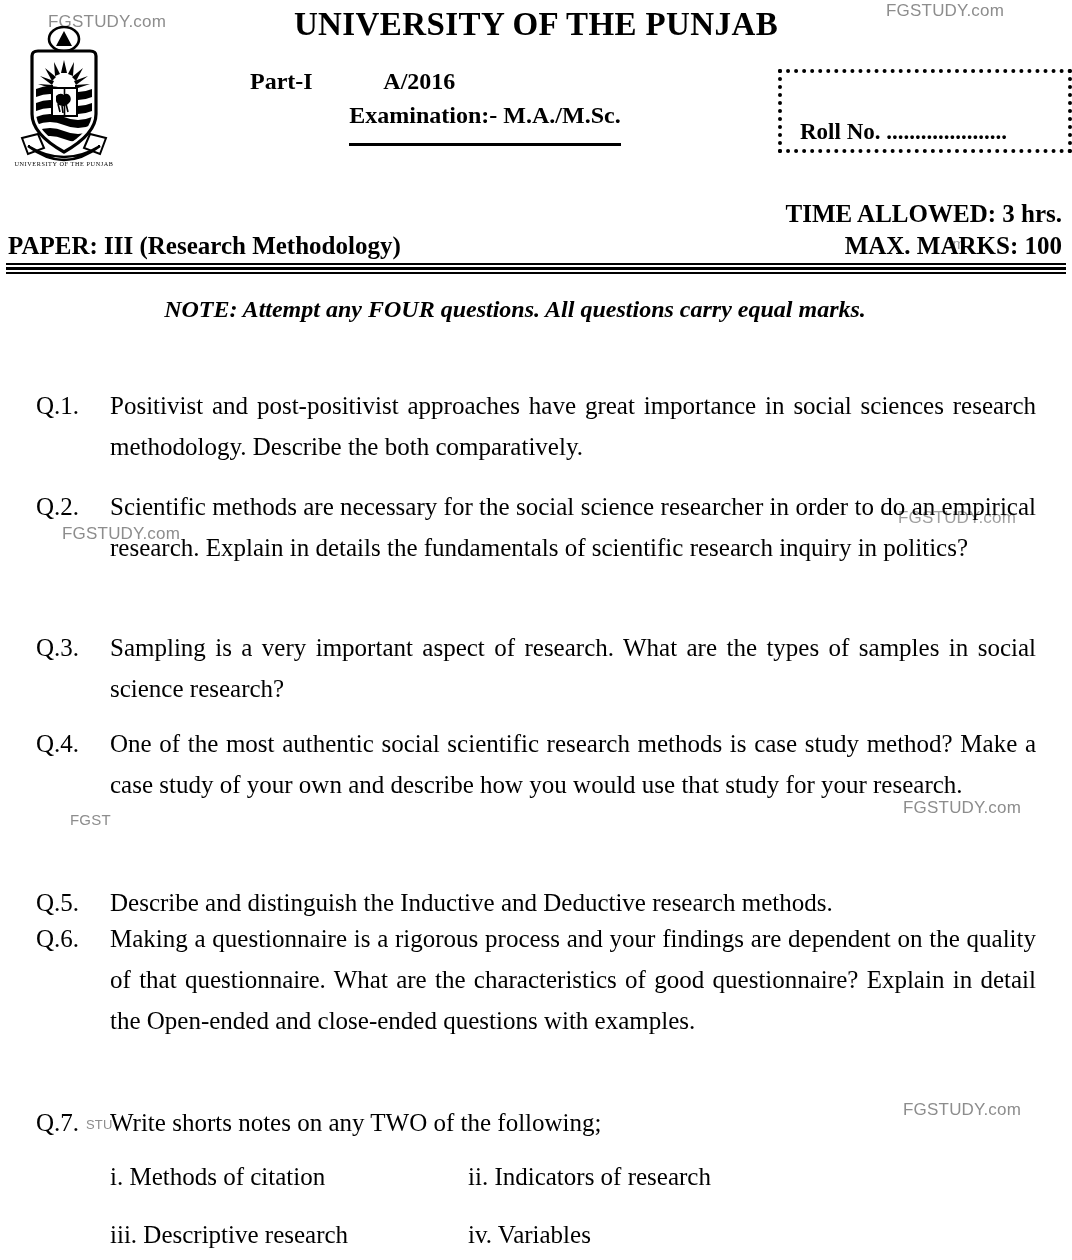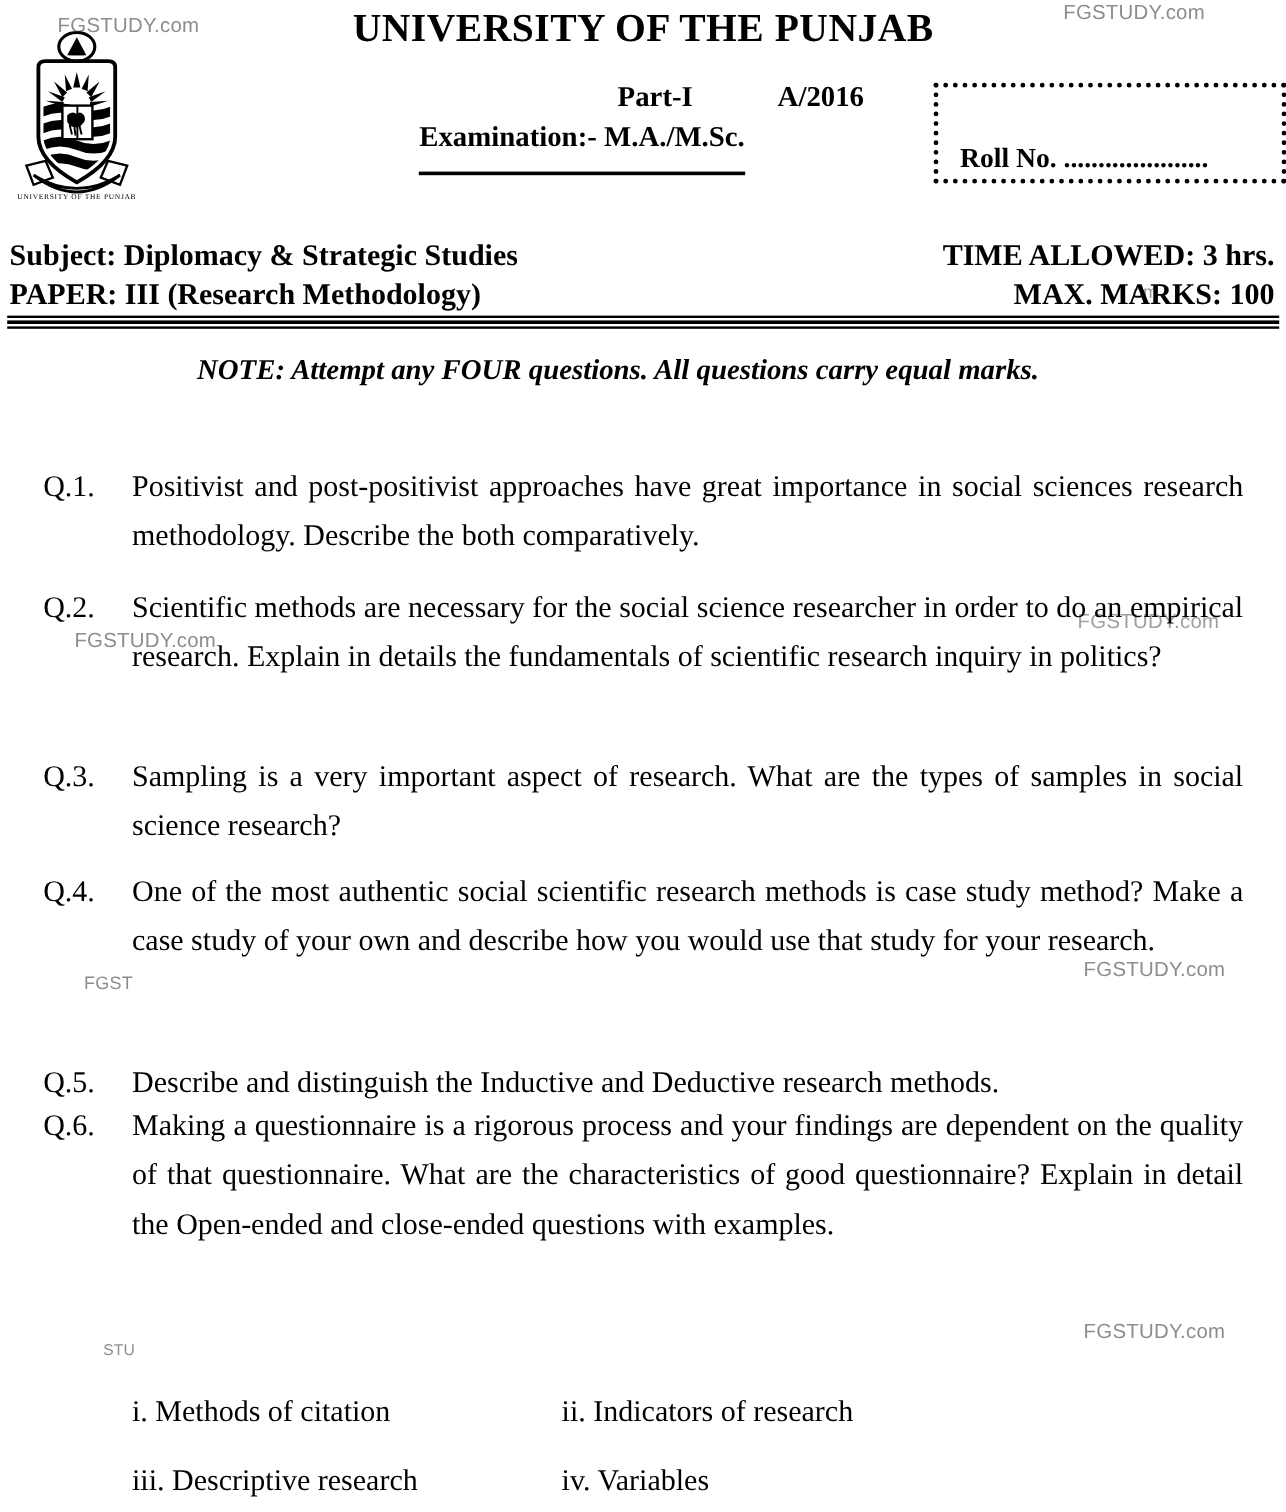--- a/index.html
+++ b/index.html
@@ -45,21 +45,21 @@
     text-align: center;
     font-weight: bold;
     font-size: 33px;
     letter-spacing: 0.4px;
   }
   .part-row {
     position: absolute;
     left: 250px;
     top: 68px;
     width: 470px;
-    text-align: right;
+    text-align: left;
     font-weight: bold;
     font-size: 24px;
   }
   .part-row .gap { display: inline-block; width: 60px; }
   .exam-row {
     position: absolute;
     left: 250px;
     top: 102px;
     width: 470px;
     text-align: center;
@@ -247,21 +247,20 @@
   </div>
 
   <div class="exam-row">
     <span class="u">Examination:- M.A./M.Sc.</span>
   </div>
 
   <div class="rollbox">
     <div class="rolltext">Roll No. .....................</div>
   </div>
 
-  <div class="subject-line l1">Subject: Diplomacy &amp; Strategic Studies</div>
   <div class="subject-line l2">PAPER: III (Research Methodology)</div>
 
   <div class="right-line r1">TIME ALLOWED: 3 hrs.</div>
   <div class="right-line r2">MAX. MARKS: 100</div>
 
   <div class="divider">
     <div class="dl a"></div>
     <div class="dl b"></div>
     <div class="dl c"></div>
   </div>
@@ -291,20 +290,24 @@
   <div class="q" style="top:882px;">
     <span class="qnum">Q.5.</span>
     <div class="qtext nojust">Describe and distinguish the Inductive and Deductive research methods.</div>
   </div>
 
   <div class="q" style="top:918px;">
     <span class="qnum">Q.6.</span>
     <div class="qtext">Making a questionnaire is a rigorous process and your findings are dependent on the quality of that questionnaire. What are the characteristics of good questionnaire? Explain in detail the Open-ended and close-ended questions with examples.</div>
   </div>
 
+  <div class="q" style="top:1102px;">
+    <span class="qnum">Q.7.</span>
+    <div class="qtext nojust">Write shorts notes on any TWO of the following;</div>
+  </div>
 
   <div class="sublist" style="top:1163px;">
     <div class="row">
       <div class="cell-a">i. Methods of citation</div>
       <div class="cell-b">ii. Indicators of research</div>
     </div>
     <div class="row">
       <div class="cell-a">iii. Descriptive research</div>
       <div class="cell-b">iv. Variables</div>
     </div>

